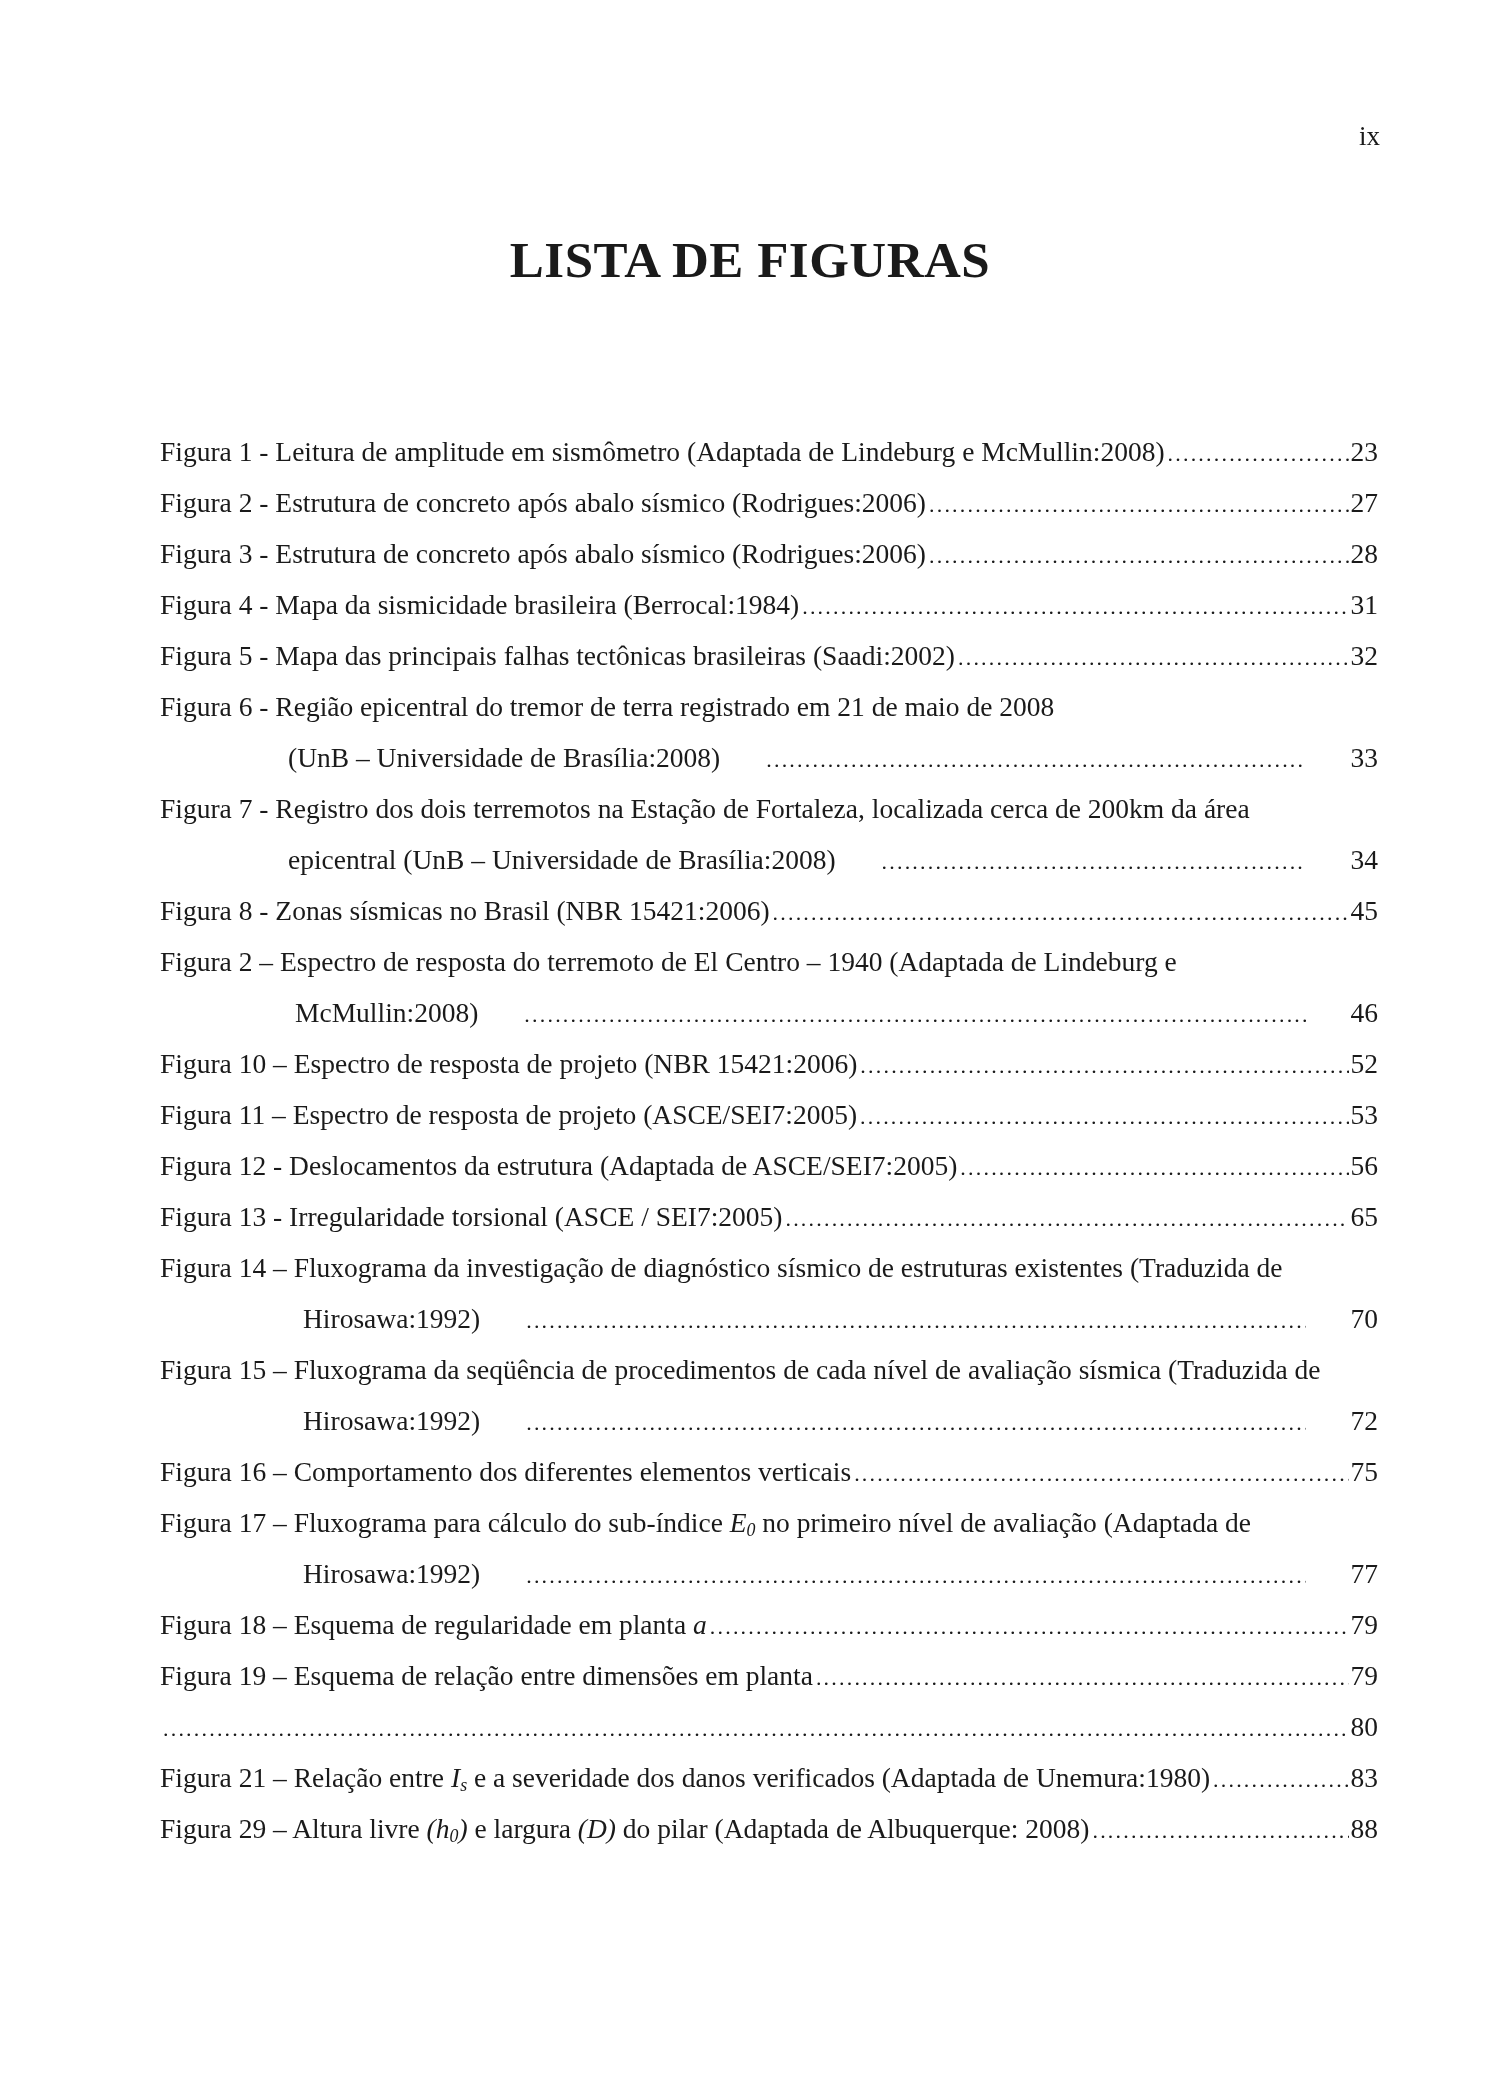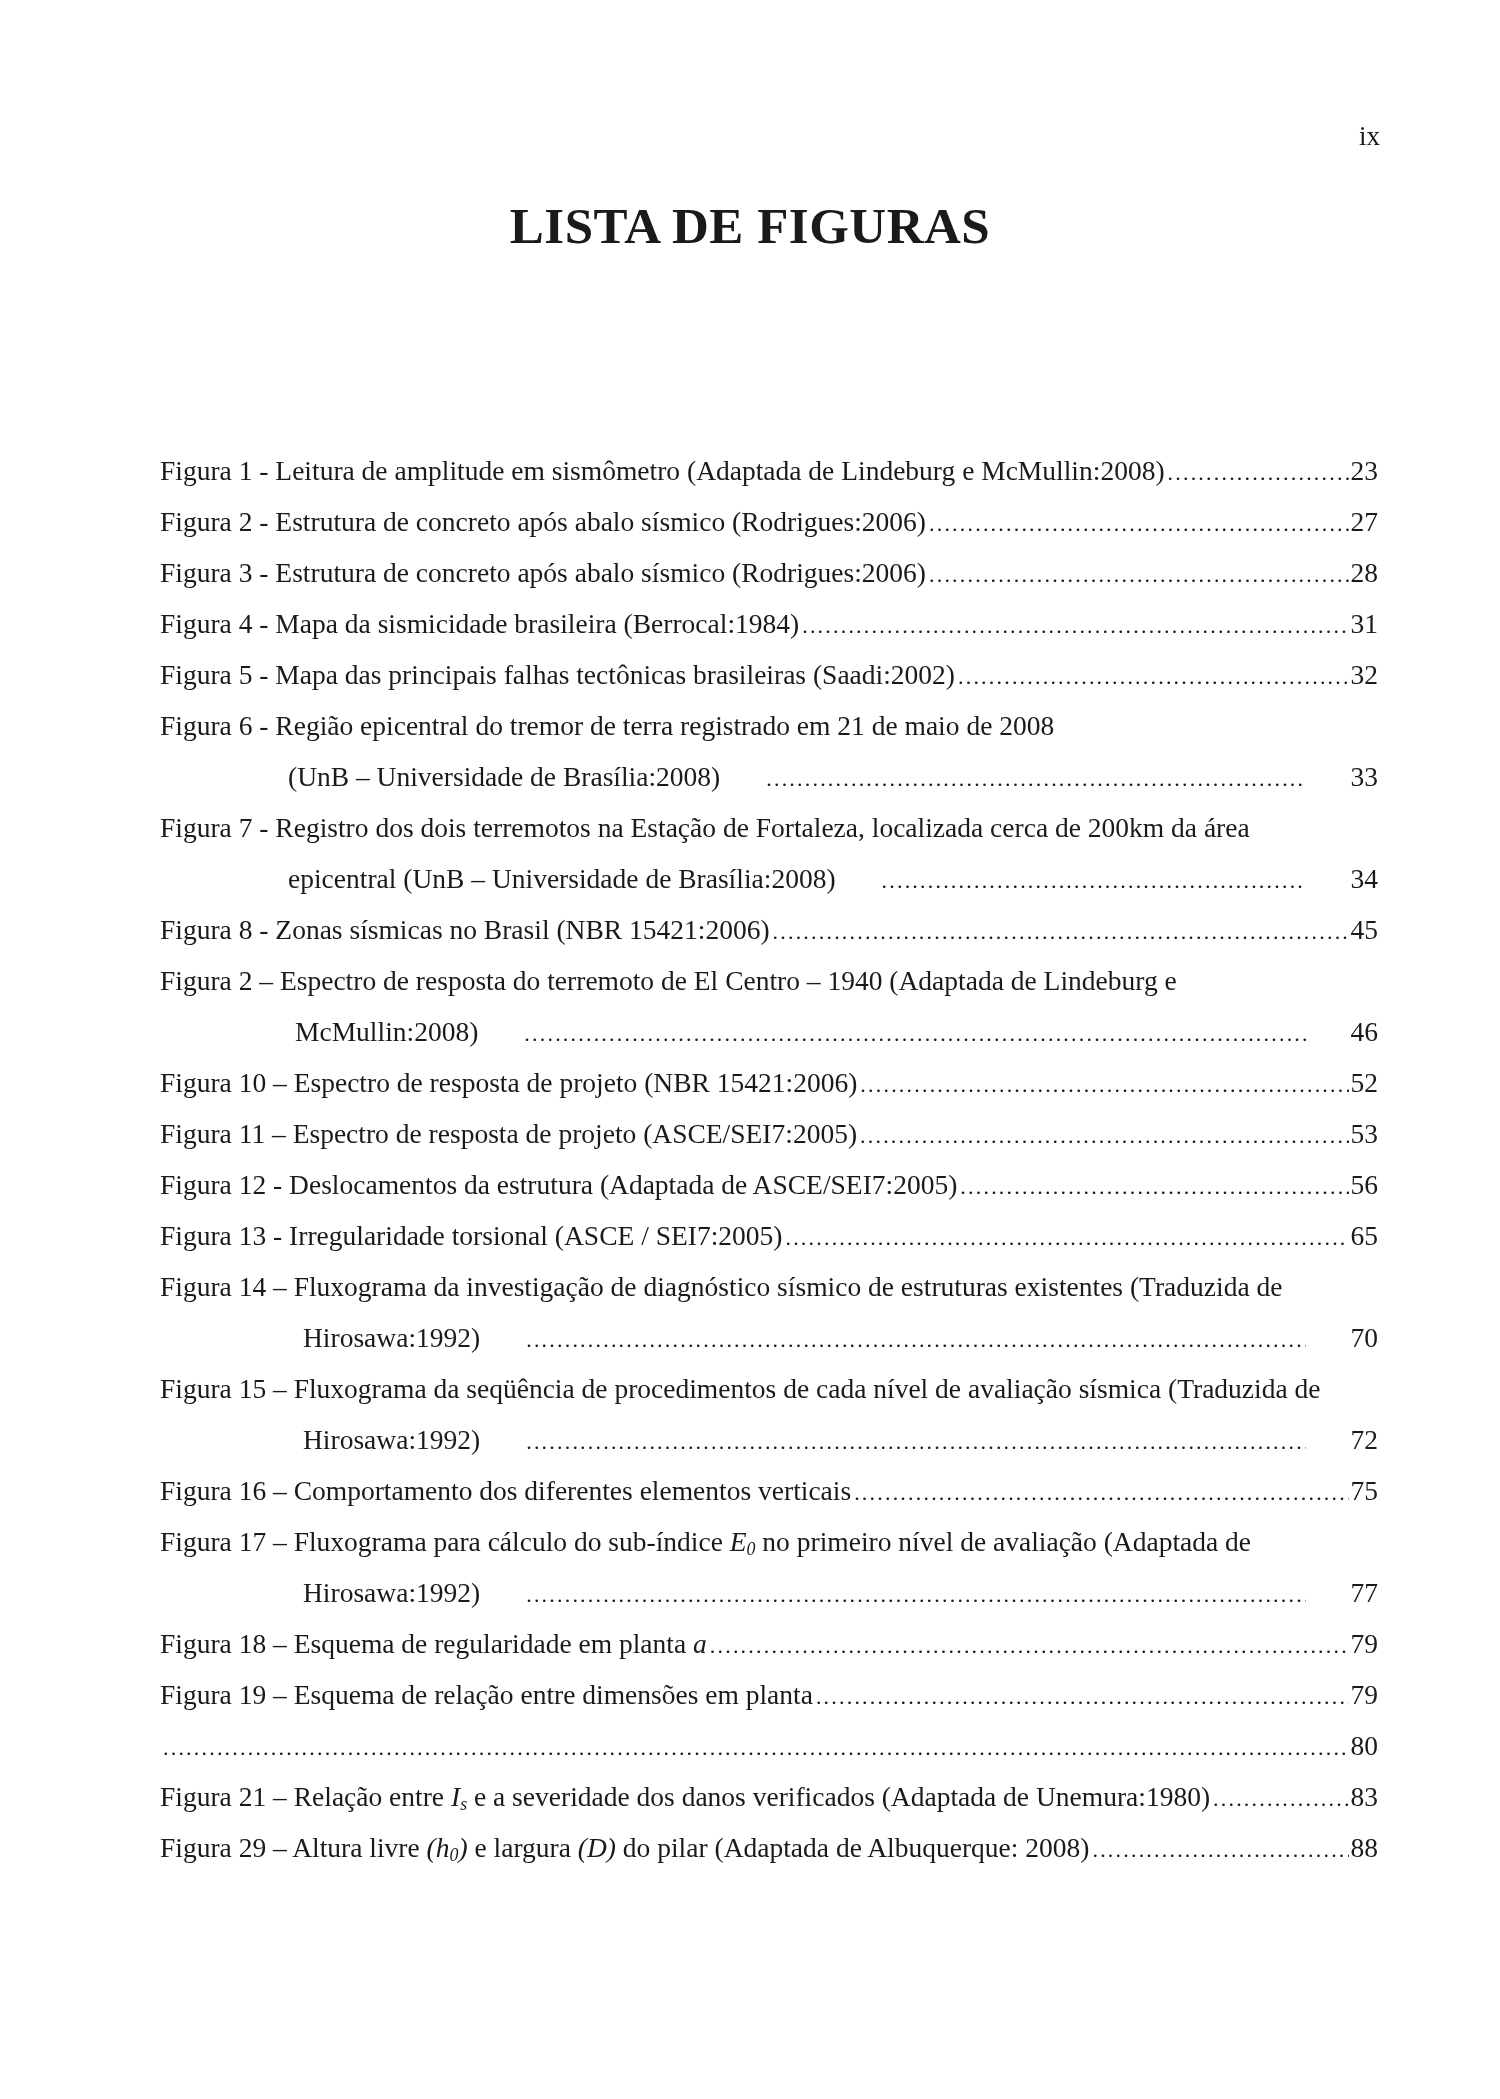--- a/index.html
+++ b/index.html
@@ -6,26 +6,26 @@
   body {
     width: 1500px; height: 2099px; position: relative; overflow: hidden;
     font-family: "Liberation Serif", "DejaVu Serif", serif;
     color: #1a1a1a;
   }
   .page-number {
     position: absolute; top: 118px; left: 1340px; width: 40px;
     text-align: right; font-size: 27px; line-height: 36px;
   }
   .page-title {
-    position: absolute; top: 196px; left: 0; width: 1500px;
+    position: absolute; top: 230px; left: 0; width: 1500px;
     text-align: center; font-size: 51px; font-weight: bold;
     letter-spacing: 0.5px; line-height: 60px;
   }
   .fig-list {
-    position: absolute; top: 453px; left: 160px; width: 1218px;
+    position: absolute; top: 434px; left: 160px; width: 1218px;
     margin: 0; padding: 0; list-style: none;
     font-size: 27.5px;
   }
   .fig-line {
     display: flex; align-items: baseline;
     height: 51px; line-height: 36px;
     white-space: nowrap; overflow: hidden;
   }
   .fig-line.cont { padding-left: var(--indent, 128px); gap: 43px; }
   .fig-text { flex: 0 0 auto; }

